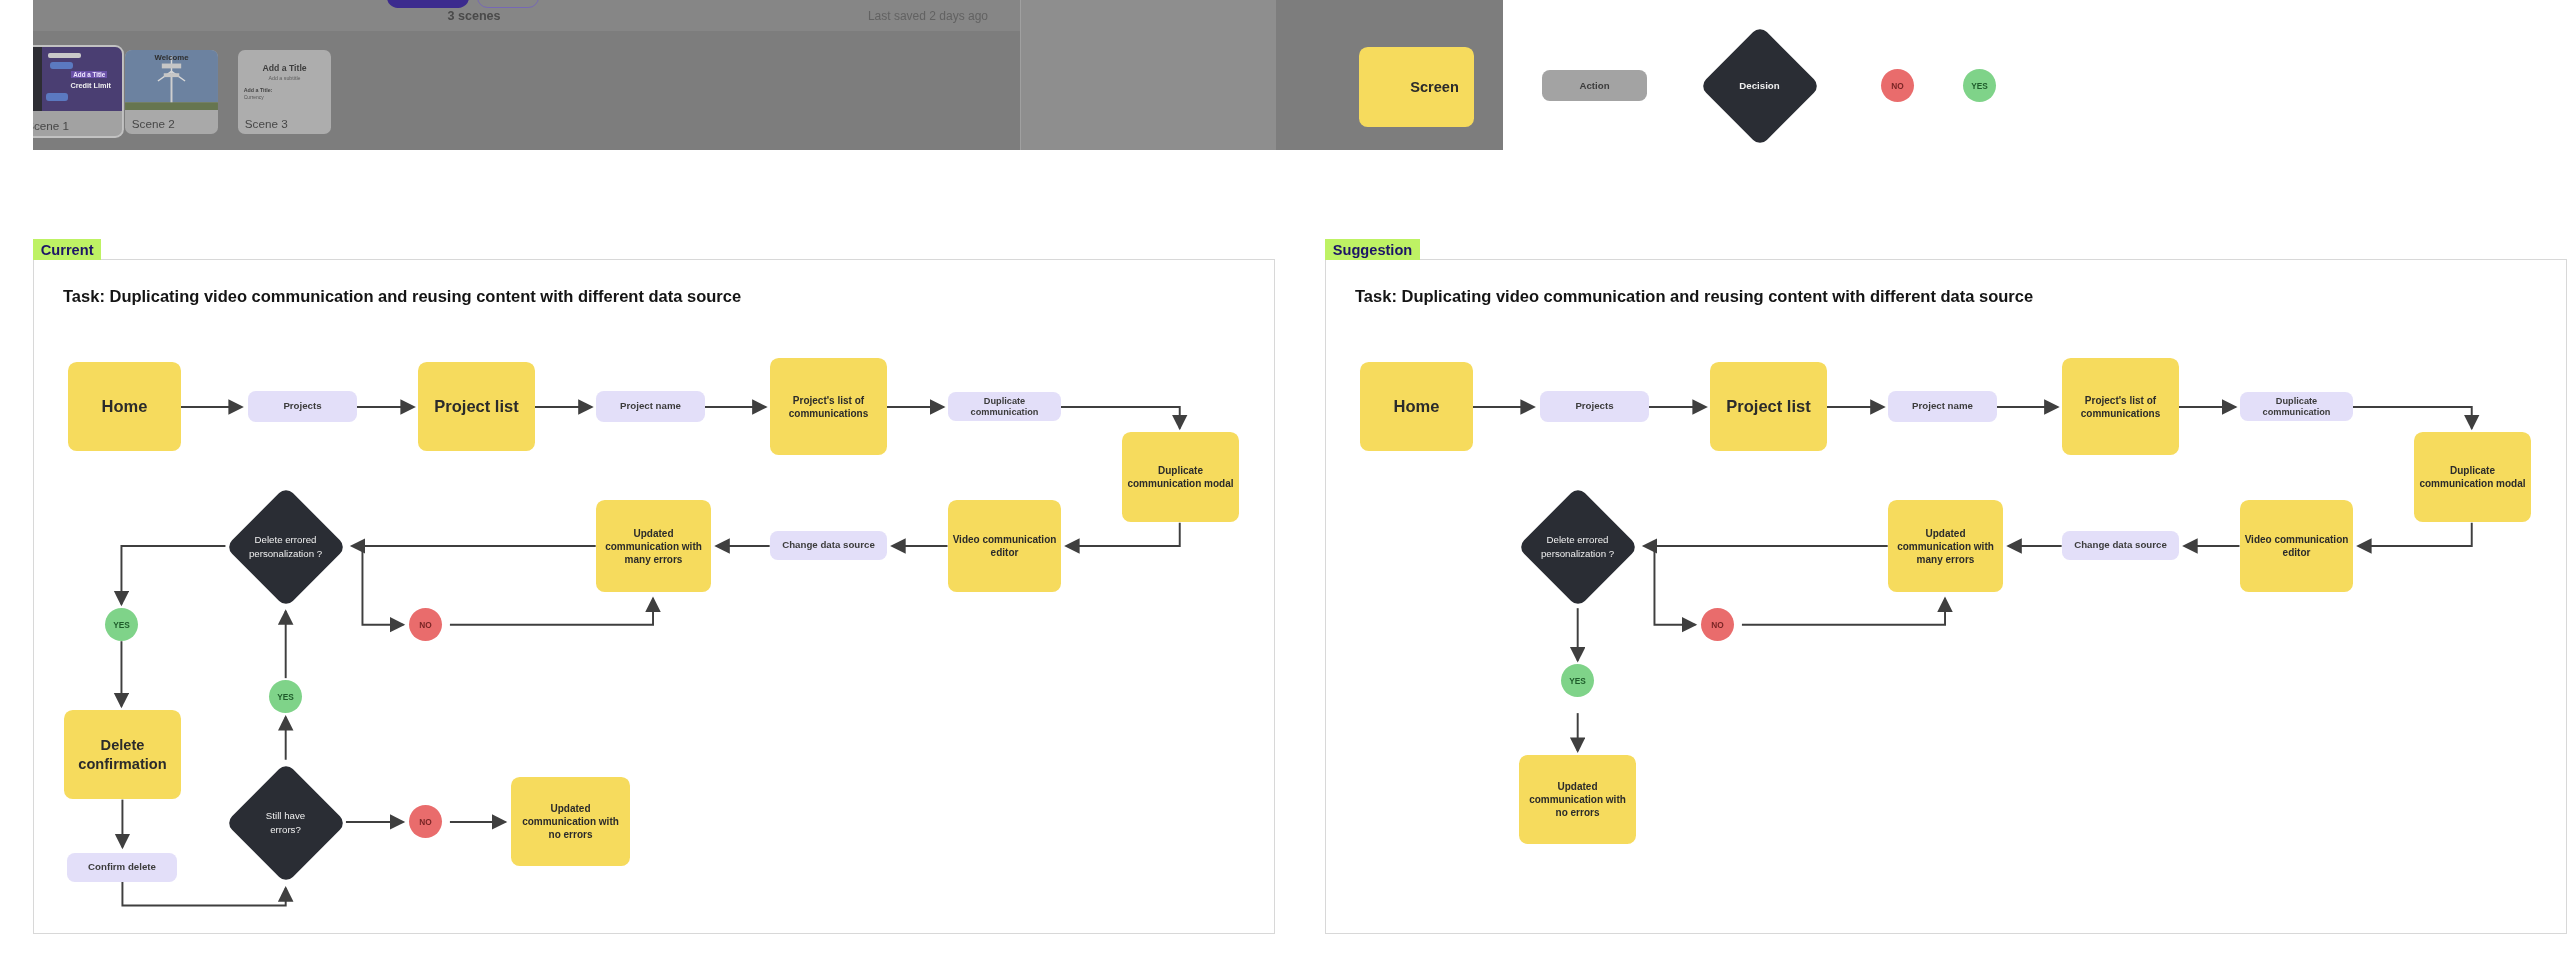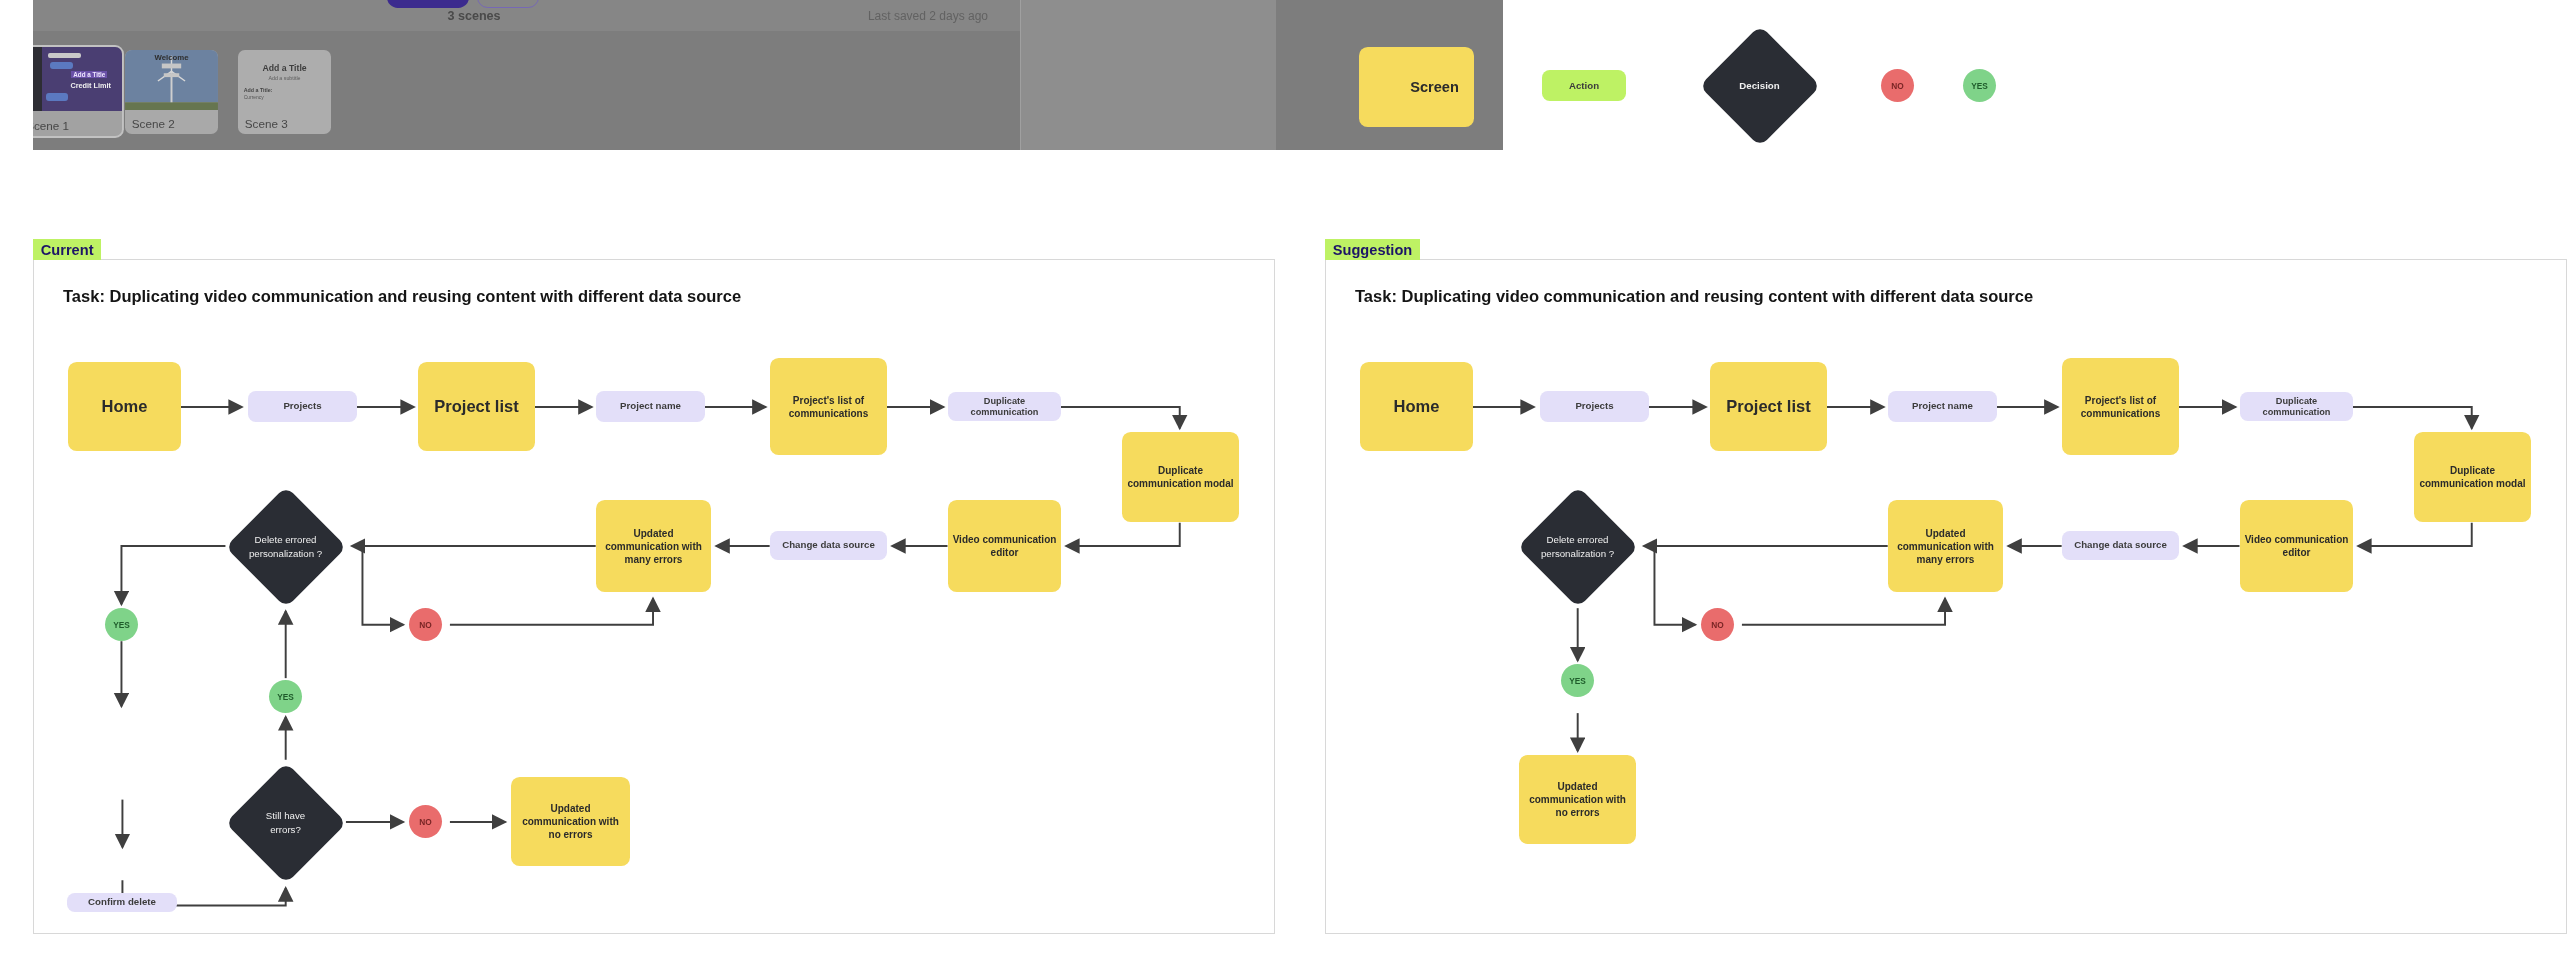--- a/index.html
+++ b/index.html
@@ -30,21 +30,21 @@
   .card3 { left:205px; top:50px; width:93px; height:84px; background:#adadad; }
   .c2-caption { position:absolute; left:0; top:2.9px; width:100%; text-align:center; font-size:7.8px; font-weight:700; color:#2e2e2e; }
   .c3-title { position:absolute; left:0; top:12.6px; width:100%; text-align:center; font-size:8.7px; font-weight:700; color:#3d3d3d; }
   .c3-sub { position:absolute; left:0; top:25px; width:100%; text-align:center; font-size:5.3px; color:#5c5c5c; }
   .c3-side1 { position:absolute; left:5.8px; top:37px; font-size:5.3px; font-weight:700; color:#454545; }
   .c3-side2 { position:absolute; left:5.8px; top:45px; font-size:4.9px; color:#555555; }
 
   
   .lg-screen { position:absolute; left:1359px; top:47px; width:115px; height:80px; background:#F6DB5D; border-radius:8.7px;
                display:flex; align-items:center; justify-content:center; font-weight:700; font-size:14.6px; color:#2b2b2b;padding-left:36px; }
-  .lg-action { position:absolute; left:1542px; top:70px; width:84px; height:31px; background:#bef264; border-radius:7.8px;
+  .lg-action { position:absolute; left:1542px; top:70px; width:105px; height:31px; background:#a3a3a3; border-radius:7.8px;
                display:flex; align-items:center; justify-content:center; font-weight:700; font-size:9.7px; color:#3c3c3c; }
   .lg-diamond { position:absolute; left:1699px; top:25px; width:121px; height:121px; }
   .lg-no  { left:1881px; top:69px; }
   .lg-yes { left:1963px; top:69px; }
 
   
   .panel { position:absolute; top:259px; width:1242px; height:675px; background:#ffffff; border:1px solid #d8d8d8; }
   .panel.cur { left:33px; }
   .panel.sug { left:1325px; }
   .chip { position:absolute; top:-21.4px; left:-1px; height:21.4px; background:#bef264; color:#1d1566;
@@ -191,32 +191,33 @@
       <div class="diamond" style="left:191px;top:226px;">
         <div class="shape"></div>
         <div class="lbl">Delete errored personalization ?</div>
       </div>
       <div class="circle no" style="left:375px;top:348px;">
           <span>NO</span>
         </div>
       <div class="circle yes" style="left:71px;top:348px;">
           <span>YES</span>
         </div>
+      <div class="box" style="left:30px;top:450px;width:117px;height:89px;font-size:14.6px;">Delete confirmation</div>
       <div class="circle yes" style="left:235px;top:420px;">
           <span>YES</span>
         </div>
       <div class="diamond" style="left:191px;top:502px;">
         <div class="shape"></div>
         <div class="lbl narrow">Still have errors?</div>
       </div>
       <div class="circle no" style="left:375px;top:545px;">
           <span>NO</span>
         </div>
       <div class="box" style="left:477px;top:517px;width:119px;height:89px;">Updated communication with no errors</div>
-      <div class="pill" style="left:33px;top:593px;width:110px;height:19px;margin-top:40px;">Confirm delete</div>
+      <div class="pill" style="left:33px;top:593px;width:110px;height:29px;">Confirm delete</div>
     </div>
   </div>
 
   <div class="panel sug">
     <div class="chip">Suggestion</div>
     <div class="task">Task: Duplicating video communication and reusing content with different data source</div>
     <div class="flow">
       <svg class="arrows" width="1240" height="673" viewBox="0 0 1276 692">
         <defs>
           <marker id="as" markerWidth="9" markerHeight="9" refX="7" refY="4" orient="auto">

